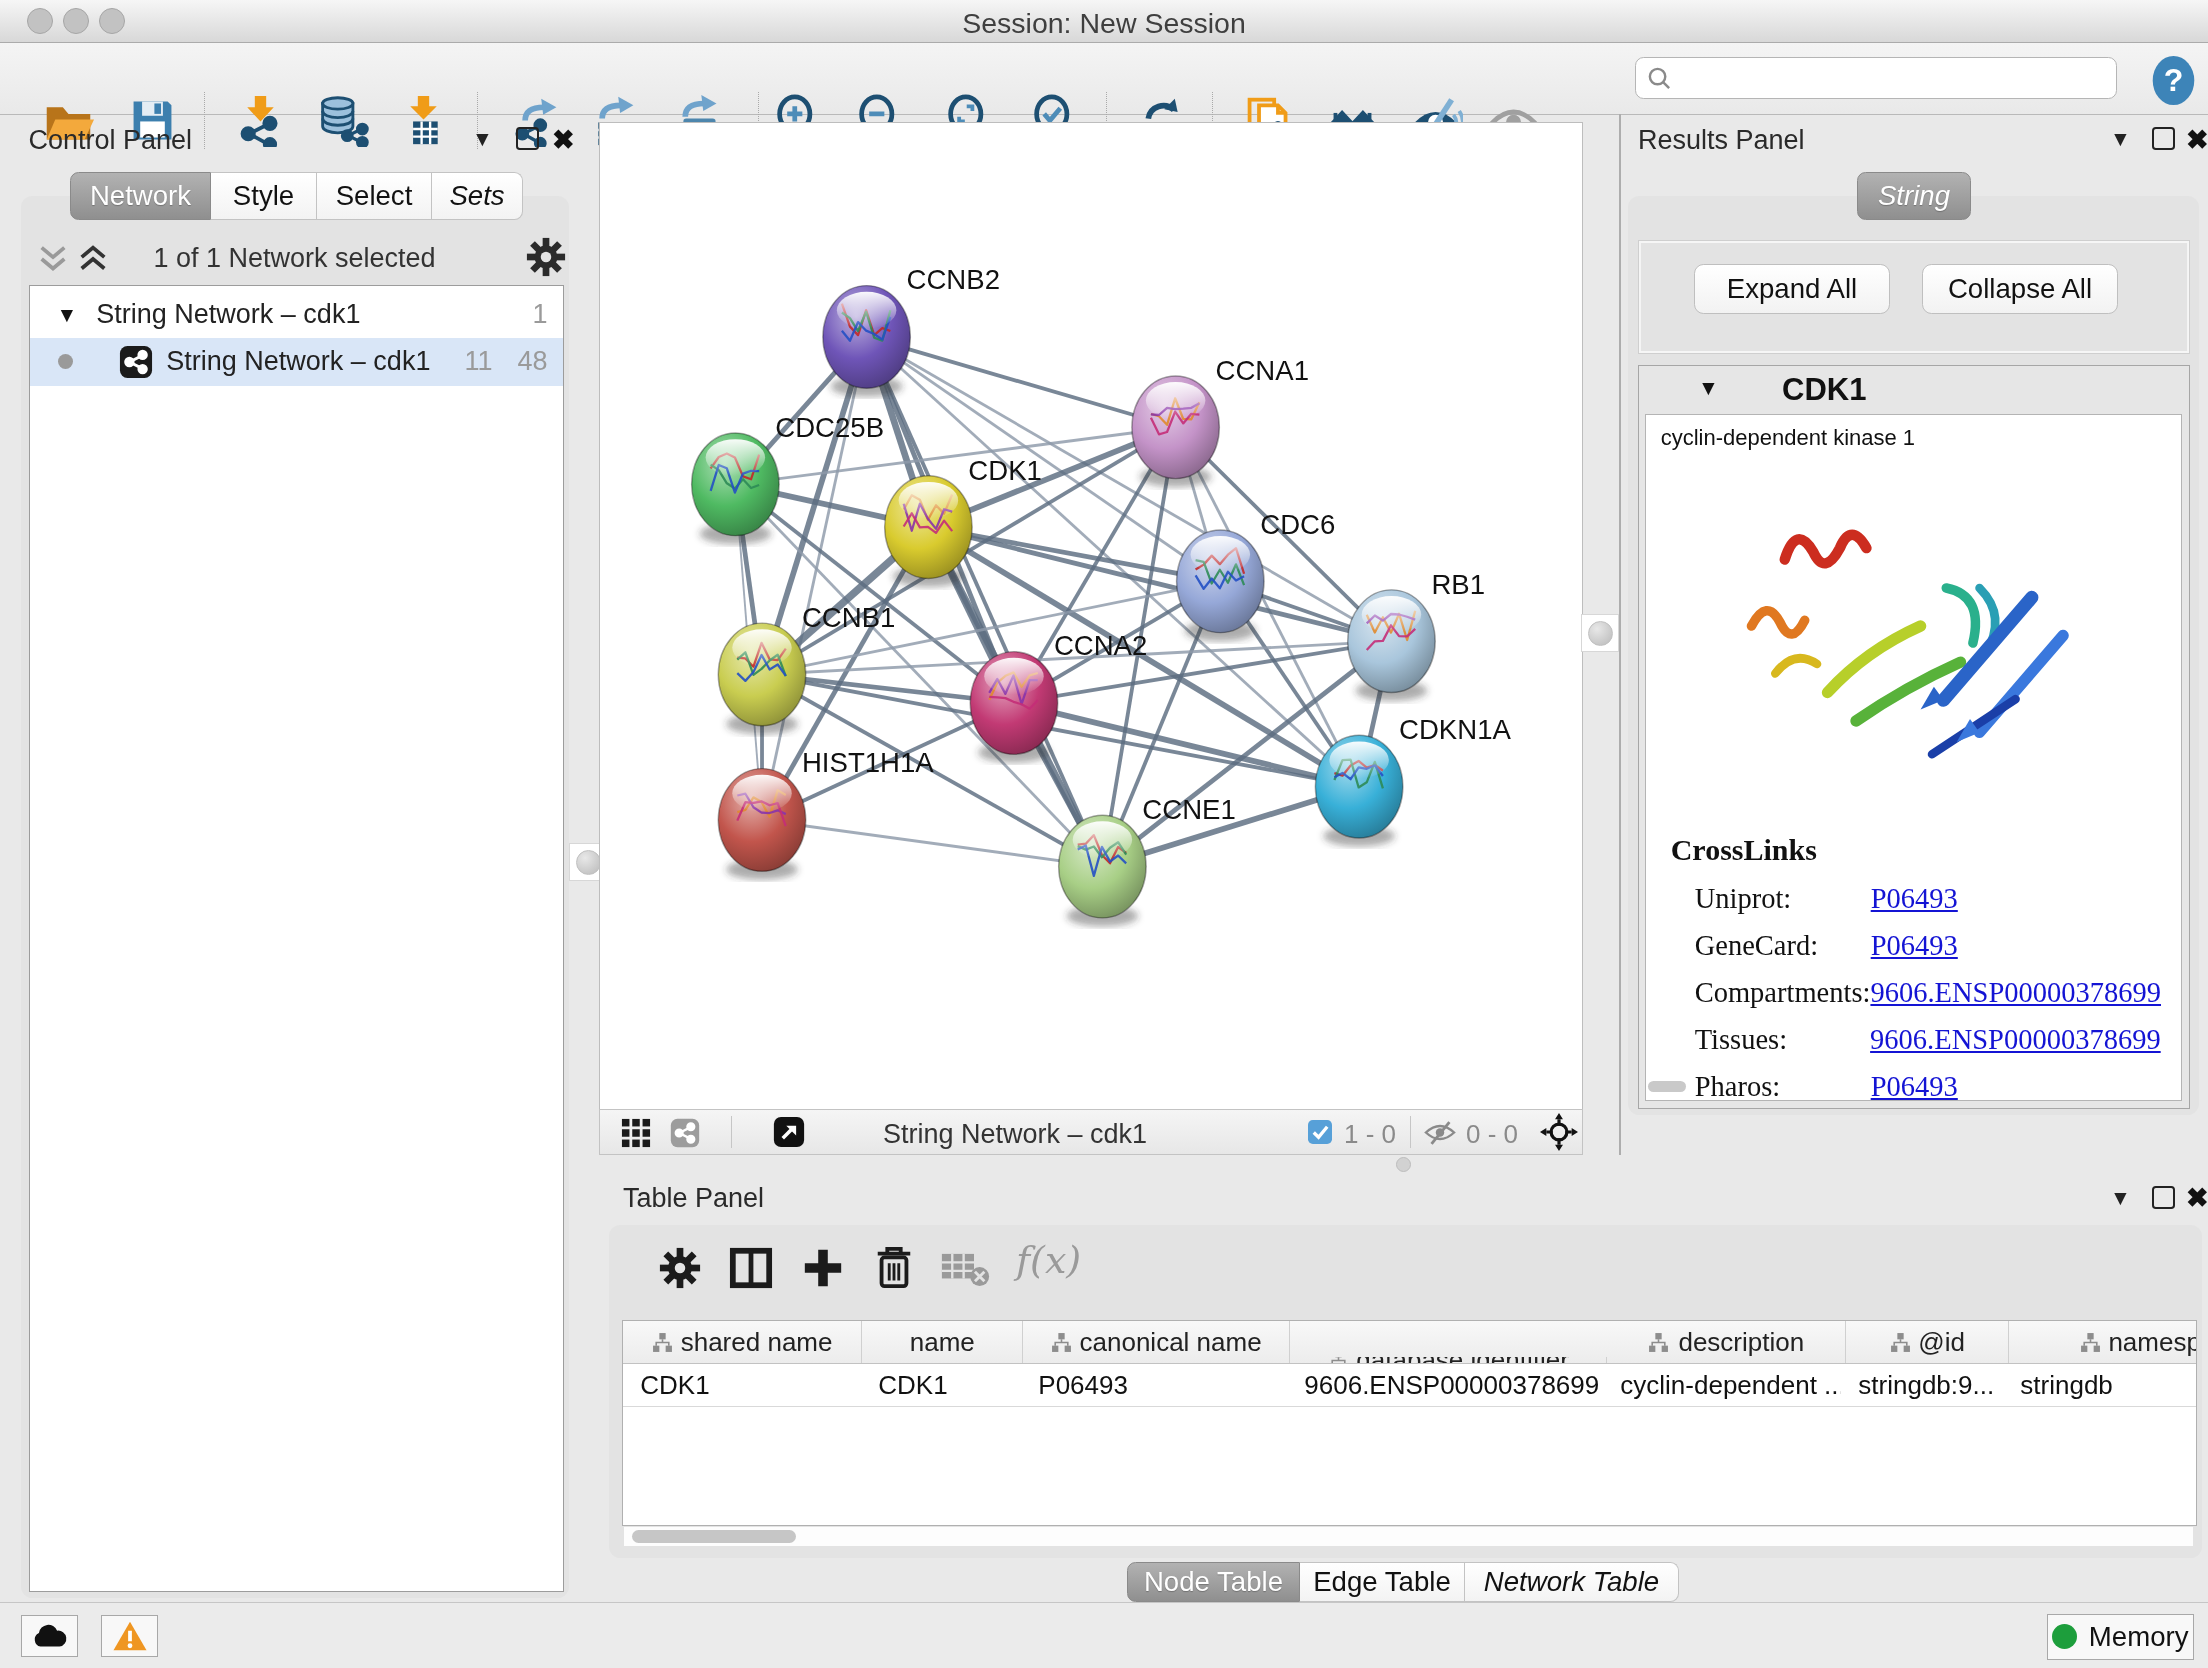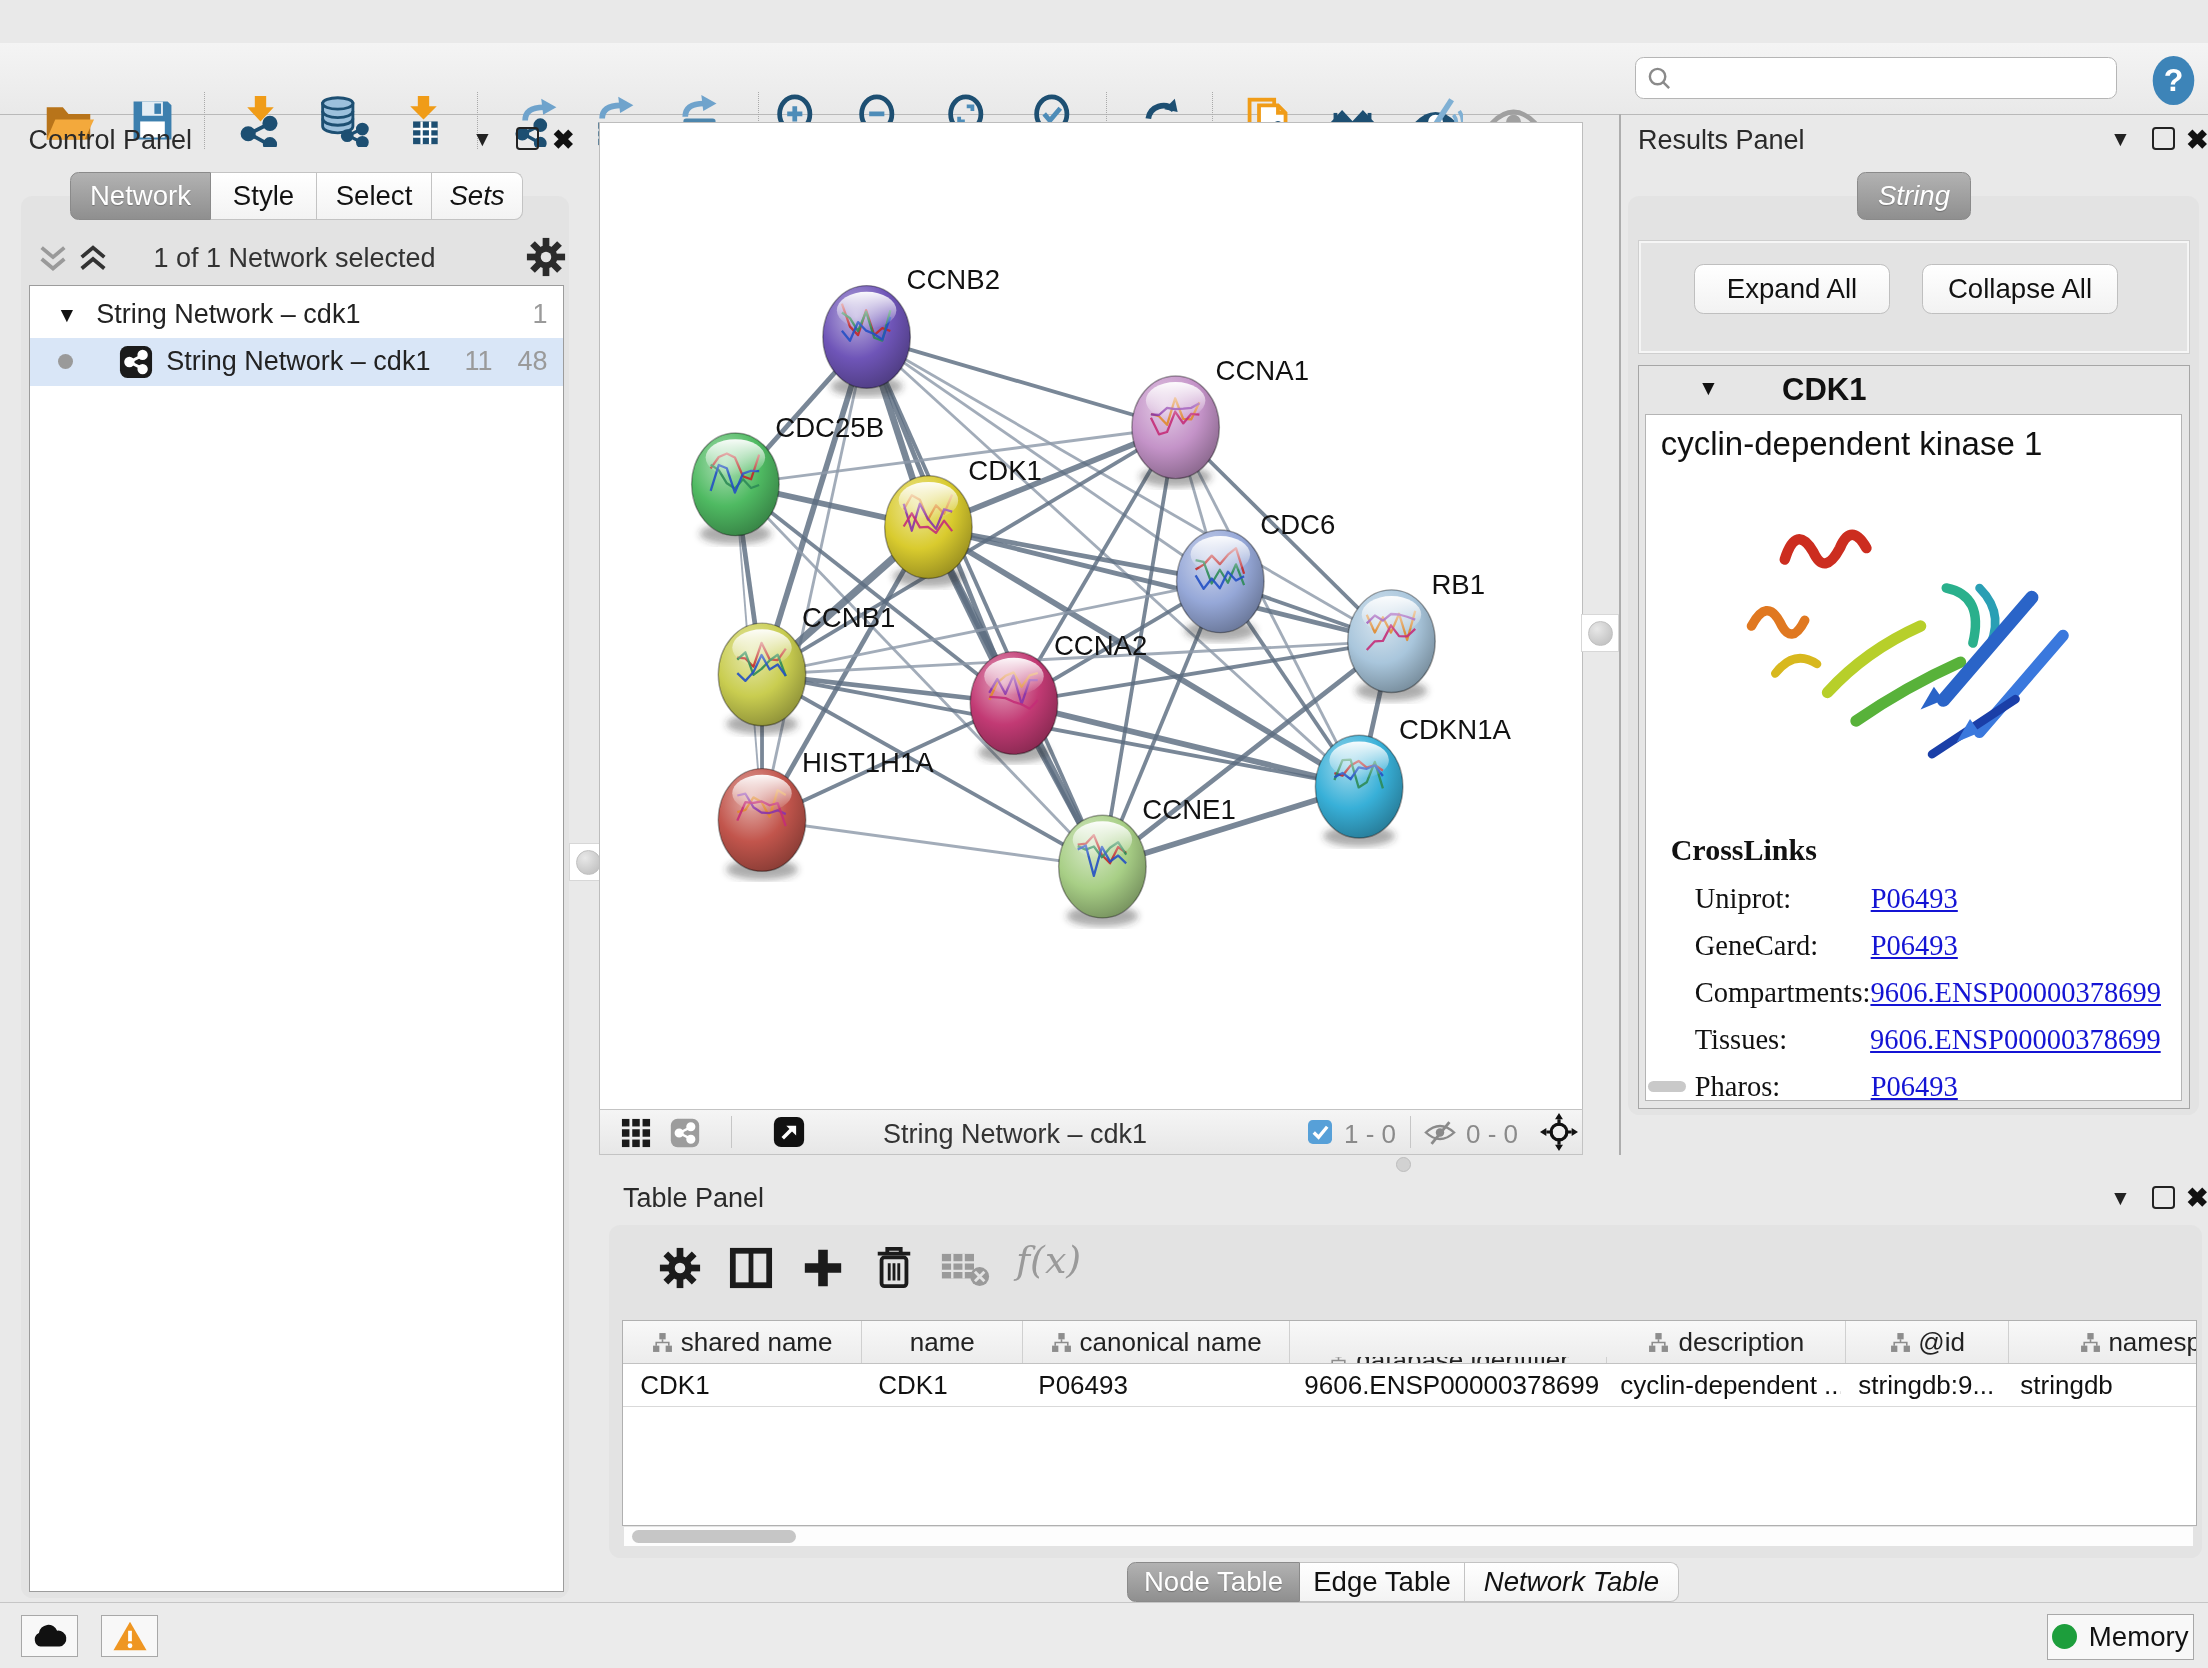--- a/index.html
+++ b/index.html
@@ -47,20 +47,26 @@
   .fx{font-family:"DejaVu Serif",serif;font-style:italic;font-size:38px;color:#9a9a9a;}
   .xlrow{display:flex;font-size:28.5px;margin-bottom:15px;}
   .xlrow .xl-label{width:176px;color:#111;}
   svg text{font-family:"Liberation Sans",sans-serif;}
 </style>
 </head>
 <body>
 
 <div class="window">
 
+  <div class="abs titlebar">
+    <div class="abs tlight" style="left:27px;"></div>
+    <div class="abs tlight" style="left:63px;"></div>
+    <div class="abs tlight" style="left:99px;"></div>
+    <div class="abs wtitle">Session: New Session</div>
+  </div>
 
   <div class="abs toolbar">
 
     <svg class="abs ticon" style="left:42px;" viewBox="0 0 56 56">
       <path d="M5 14h17l6 7h23v27H5z" fill="#b8741a"></path>
       <path d="M5 48l9-21h41l-10 21z" fill="#f3a93c"></path>
     </svg>
 
     <svg class="abs ticon" style="left:126px;" viewBox="0 0 56 56">
       <path d="M8 8h36l4 4v36H8z" fill="#3c7fae"></path>
@@ -528,21 +534,21 @@
     <div class="abs btn" style="left:55px;top:23px;width:194px;height:48px;line-height:48px;">Expand All</div>
     <div class="abs btn" style="left:283px;top:23px;width:194px;height:48px;line-height:48px;">Collapse All</div>
   </div>
 
   <div class="abs" style="left:1638px;top:365px;width:550px;height:742px;border:1.9px solid #a6a6a6;background:#e6e6e6;">
     <div class="abs" style="left:0;top:0;width:100%;height:46px;">
       <span class="abs" style="left:59px;top:9.5px;font-size:21px;color:#111;">▼</span>
       <span class="abs" style="left:143px;top:5.7px;font-size:31px;font-weight:bold;color:#111;">CDK1</span>
     </div>
     <div class="abs" style="left:5.7px;top:48px;width:535px;height:685px;background:#fff;border:1px solid #b4b4b4;">
-      <div class="abs" style="left:15px;top:9.5px;font-size:33px;color:#111;">cyclin-dependent kinase 1</div>
+      <div class="abs" style="left:15px;top:9.5px;font-size:22px;color:#111;">cyclin-dependent kinase 1</div>
 
       <svg class="abs" style="left:48px;top:59px;" width="438" height="342" viewBox="0 0 460 360">
         <g fill="none" stroke-linecap="round">
           <path d="M95 90q12-38 30-8q12 26 28-4q12-28 28 0" stroke="#cc2d1f" stroke-width="11"></path>
           <path d="M60 160q16-30 30-4q12 26 26-2" stroke="#e07820" stroke-width="10"></path>
           <path d="M85 210q20-26 44-10" stroke="#d8b81e" stroke-width="9"></path>
           <path d="M140 230q40-44 98-70" stroke="#b7cf2a" stroke-width="12"></path>
           <path d="M170 260q52-36 110-62" stroke="#58b23a" stroke-width="12"></path>
           <path d="M265 120q40 8 28 58" stroke="#2ab08c" stroke-width="10"></path>
           <path d="M300 120q30 30 6 70" stroke="#2a9fb4" stroke-width="9"></path>

